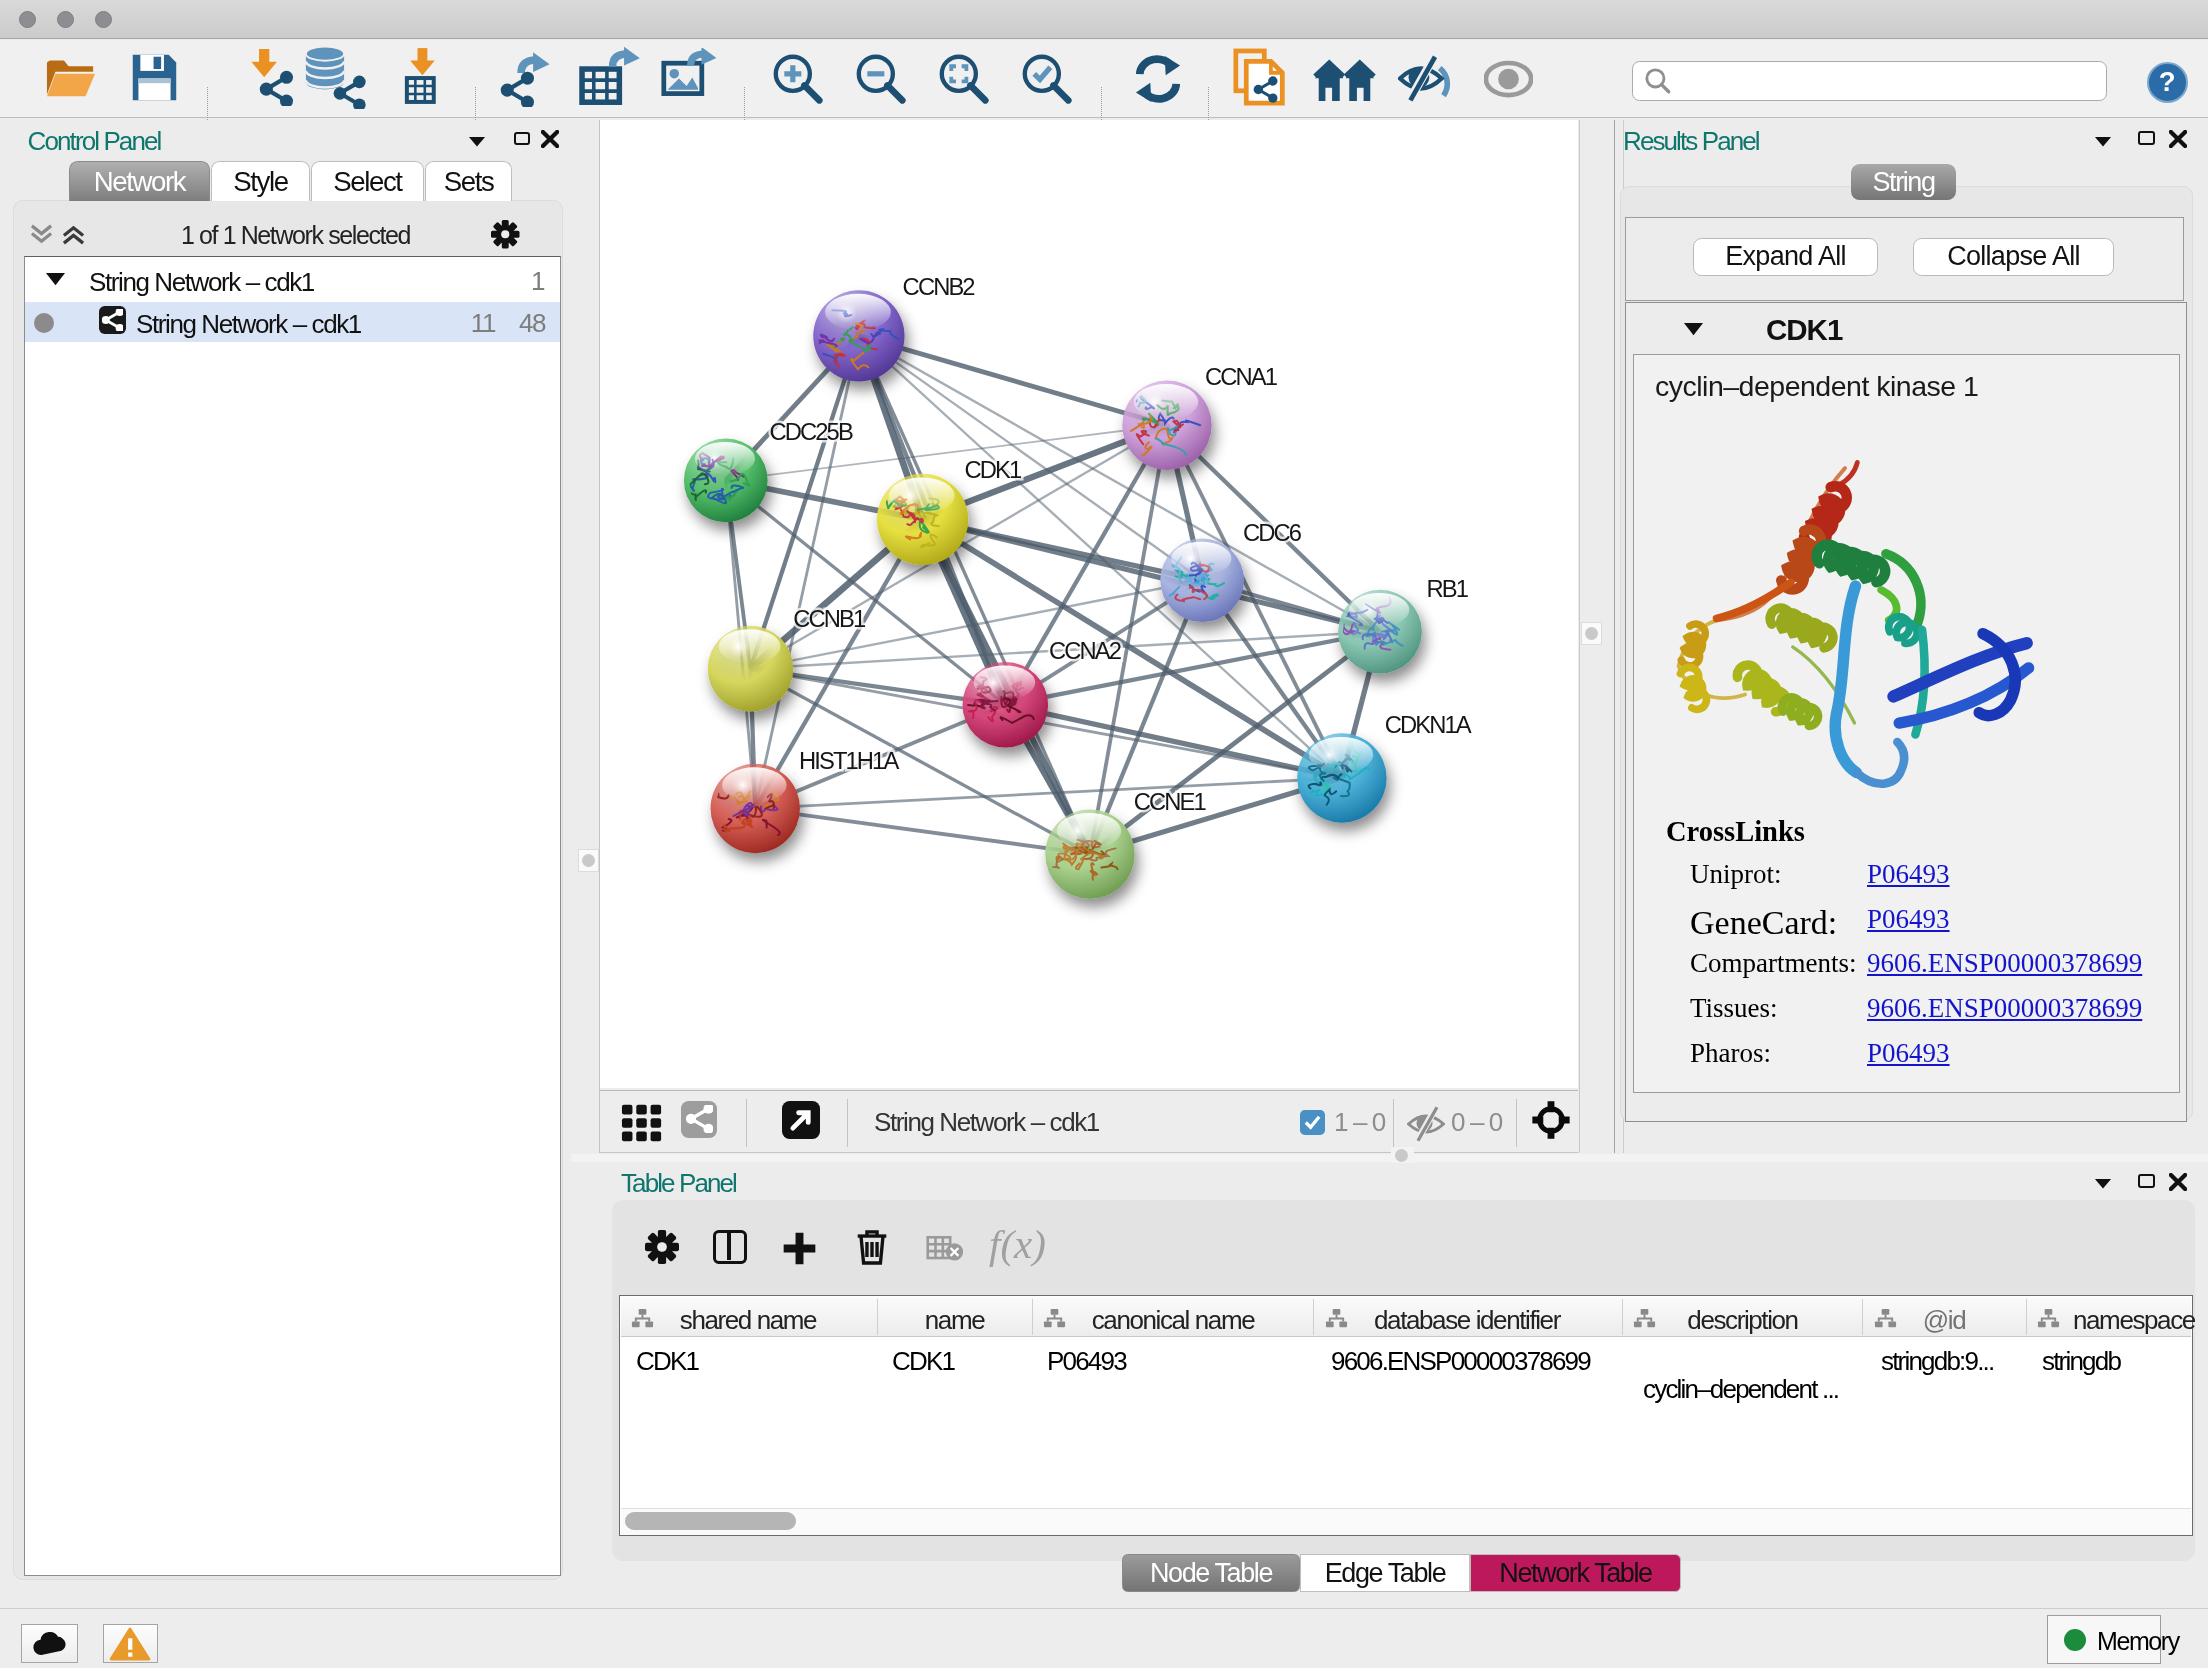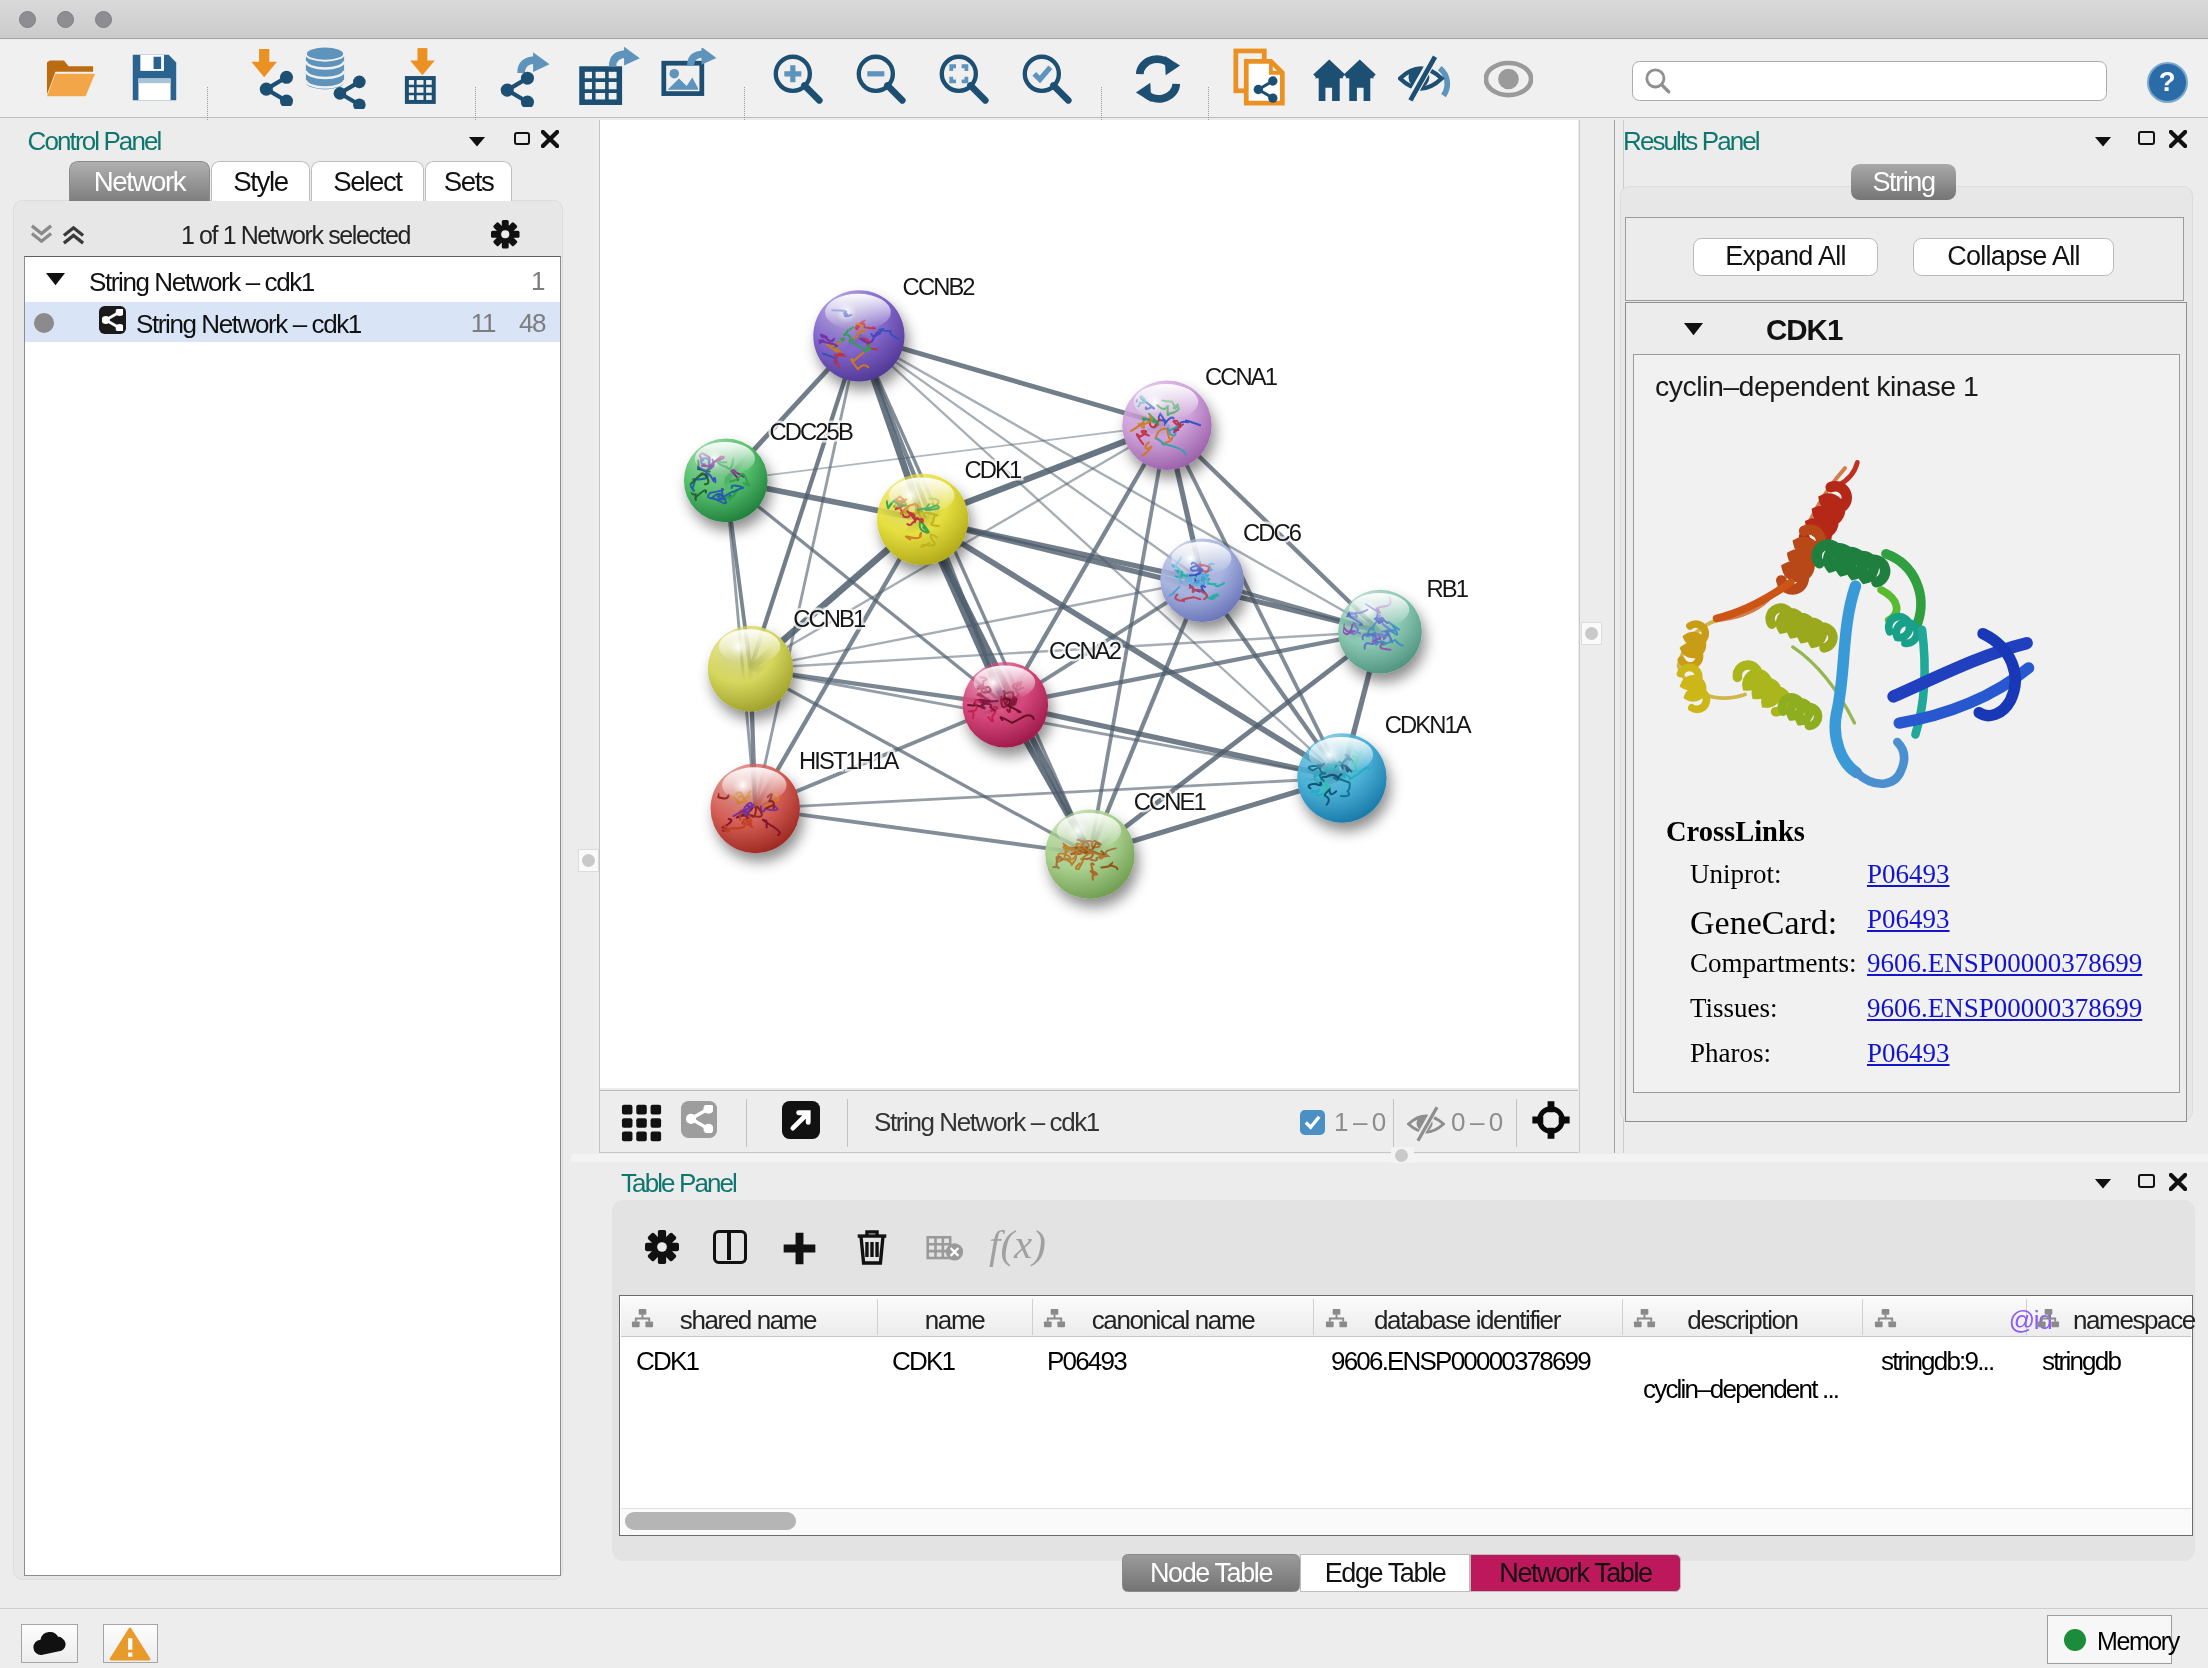--- a/index.html
+++ b/index.html
@@ -863,21 +863,21 @@
 <div class="abs" style="left:1622px;top:1305px;width:241px;text-align:center;font-size:26px;color:#222">description</div>
 <div class="abs" style="left:1633px;top:1307px"><svg width="23" height="23" viewBox="0 0 24 24" xmlns="http://www.w3.org/2000/svg">
       <g fill="#8a8a8a">
         <rect x="8" y="2" width="8" height="6" rx="1"></rect>
         <rect x="1" y="15" width="8" height="6" rx="1"></rect>
         <rect x="15" y="15" width="8" height="6" rx="1"></rect>
         <path d="M12 8 V12 M5 15 V12 H19 V15" stroke="#8a8a8a" stroke-width="2" fill="none"></path>
       </g>
     </svg></div>
 <div class="abs" style="left:2026px;top:1299px;width:1px;height:36px;background:#cfcfcf"></div>
-<div class="abs" style="left:1948px;top:1305px;width:164px;text-align:center;font-size:26px;color:#8b5cf6">@id</div>
+<div class="abs" style="left:1862px;top:1305px;width:164px;text-align:center;font-size:26px;color:#737373">@id</div>
 <div class="abs" style="left:1874px;top:1307px"><svg width="23" height="23" viewBox="0 0 24 24" xmlns="http://www.w3.org/2000/svg">
       <g fill="#8a8a8a">
         <rect x="8" y="2" width="8" height="6" rx="1"></rect>
         <rect x="1" y="15" width="8" height="6" rx="1"></rect>
         <rect x="15" y="15" width="8" height="6" rx="1"></rect>
         <path d="M12 8 V12 M5 15 V12 H19 V15" stroke="#8a8a8a" stroke-width="2" fill="none"></path>
       </g>
     </svg></div>
 <div class="abs" style="left:2073px;top:1305px;font-size:26px;color:#222">namespace</div>
 <div class="abs" style="left:2037px;top:1307px"><svg width="23" height="23" viewBox="0 0 24 24" xmlns="http://www.w3.org/2000/svg">
@@ -911,17 +911,17 @@
       <circle cx="29" cy="12" r="5" fill="#111"></circle>
     </svg>
 </div>
 <div class="abs" style="left:103px;top:1624px;width:55px;height:39px;background:linear-gradient(#fdfdfd,#ededed);border:1.9px solid #a5a5a5">
  <svg width="42" height="34" viewBox="0 0 44 36" style="position:absolute;left:4.8px;top:1.9px">
   <path d="M22 2 L42 34 L2 34 Z" fill="#e89a2b" stroke="#e89a2b" stroke-width="3" stroke-linejoin="round"></path>
   <rect x="20" y="12" width="4.5" height="12" fill="#fff"></rect>
       <rect x="20" y="27" width="4.5" height="4.5" fill="#fff"></rect>
     </svg>
 </div>
-<div class="abs" style="left:2047px;top:1615px;width:125px;height:49px;background:#f7f7f7;border:1.9px solid #9d9d9d">
+<div class="abs" style="left:2047px;top:1615px;width:114px;height:49px;background:#f7f7f7;border:1.9px solid #9d9d9d">
  <div class="abs" style="left:16px;top:13.3px;width:22px;height:22px;border-radius:50%;background:#1d8b3c"></div>
  <div class="abs" style="left:49px;top:11.4px;font-size:25px;color:#000">Memory</div>
 </div>
 
 
 </body></html>

